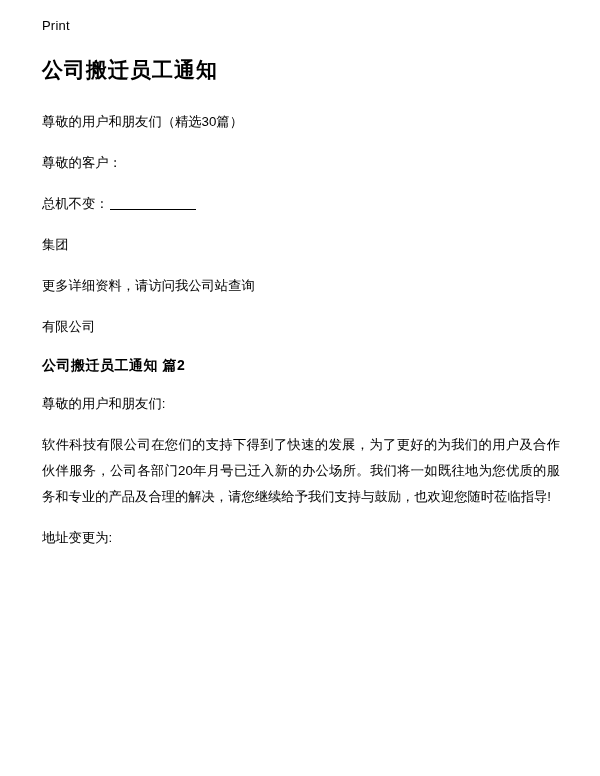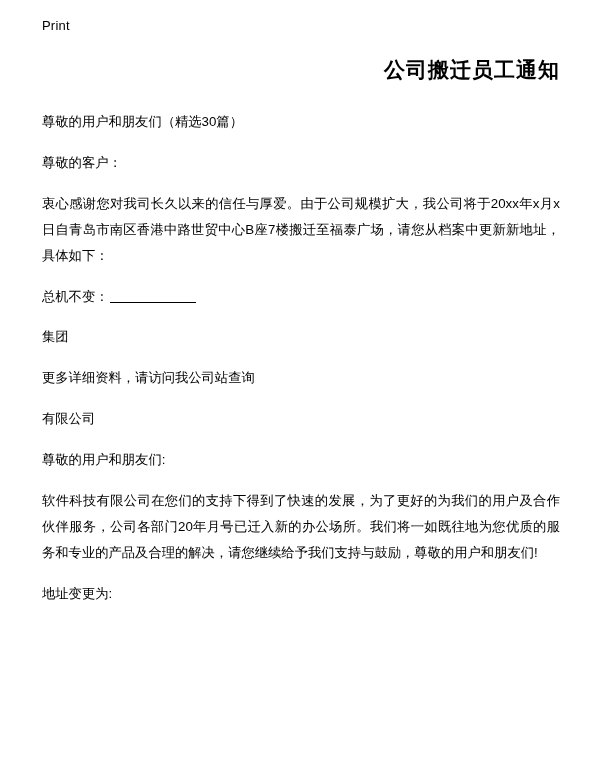--- a/index.html
+++ b/index.html
@@ -22,21 +22,21 @@
     padding: 18px 40px 0 42px;
   }
   .print-label {
     font-size: 13px;
     line-height: 1.2;
     color: #000;
     margin: 0 0 22px 0;
     letter-spacing: 0.2px;
   }
   .doc-title {
-    text-align: right;
+    text-align: left;
     font-size: 21px;
     font-weight: bold;
     letter-spacing: 1px;
     margin: 0 0 26px 0;
     line-height: 1.3;
   }
   .para {
     font-size: 13.3px;
     line-height: 1.95;
     margin: 0 0 15px 0;
@@ -64,28 +64,28 @@
 <div class="page">
 
   <div class="print-label">Print</div>
 
   <h1 class="doc-title">公司搬迁员工通知</h1>
 
   <p class="para">尊敬的用户和朋友们（精选30篇）</p>
 
 
   <p class="para">尊敬的客户：</p>
-  <p class="para">衷心感谢您对我司长久以来的信任与厚爱。由于公司规模扩大，我公司将于20xx年x月x日自青岛市南区香港中路世贸中心B座7楼搬迁至福泰广场，请您从档案中更新新地址，具体如下：</p>
 
 
   <p class="para"><span>总机不变：</span><span class="blank-line"></span></p>
 
 
   <p class="para">集团</p>
   <p class="para">更多详细资料，请访问我公司站查询</p>
   <p class="para">有限公司</p>
 
+  <h2 class="sec-heading">公司搬迁员工通知 篇2</h2>
 
   <p class="para">尊敬的用户和朋友们:</p>
-  <p class="para">软件科技有限公司在您们的支持下得到了快速的发展，为了更好的为我们的用户及合作伙伴服务，公司各部门20年月号已迁入新的办公场所。我们将一如既往地为您优质的服务和专业的产品及合理的解决，请您继续给予我们支持与鼓励，尊敬的用户和朋友们!</p>
+  <p class="para">软件科技有限公司在您们的支持下得到了快速的发展，为了更好的为我们的用户及合作伙伴服务，公司各部门20年月号已迁入新的办公场所。我们将一如既往地为您优质的服务和专业的产品及合理的解决，请您继续给予我们支持与鼓励，也欢迎您随时莅临指导!</p>
   <p class="para">地址变更为:</p>
 
 </div>
 
 </body></html>

